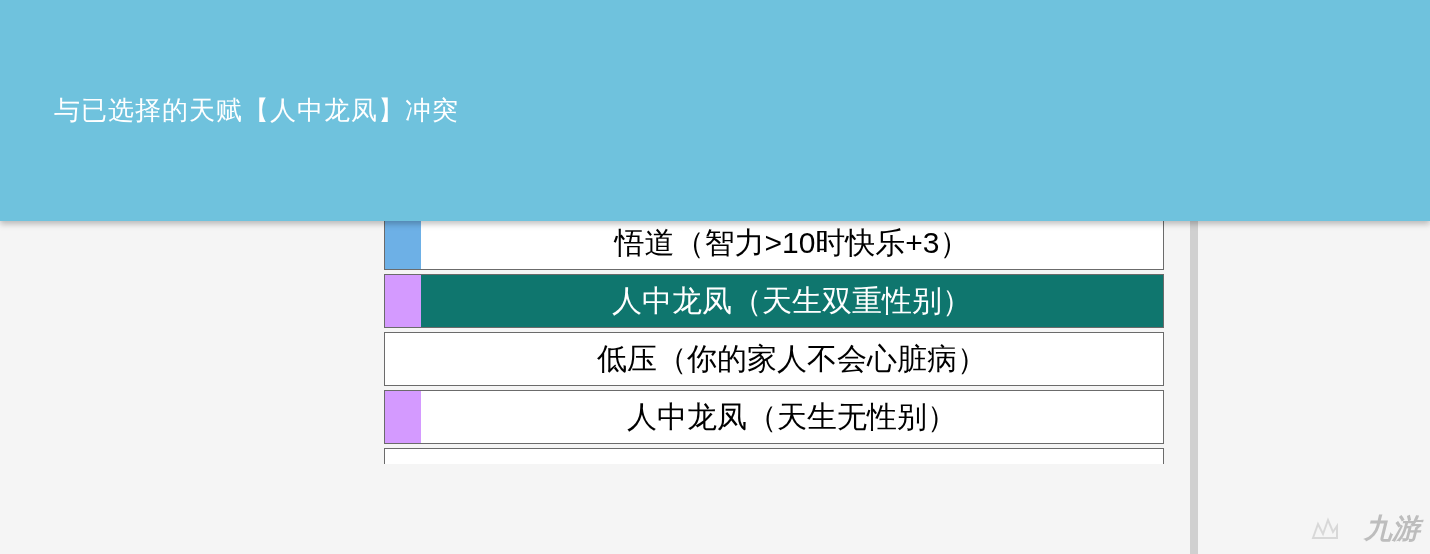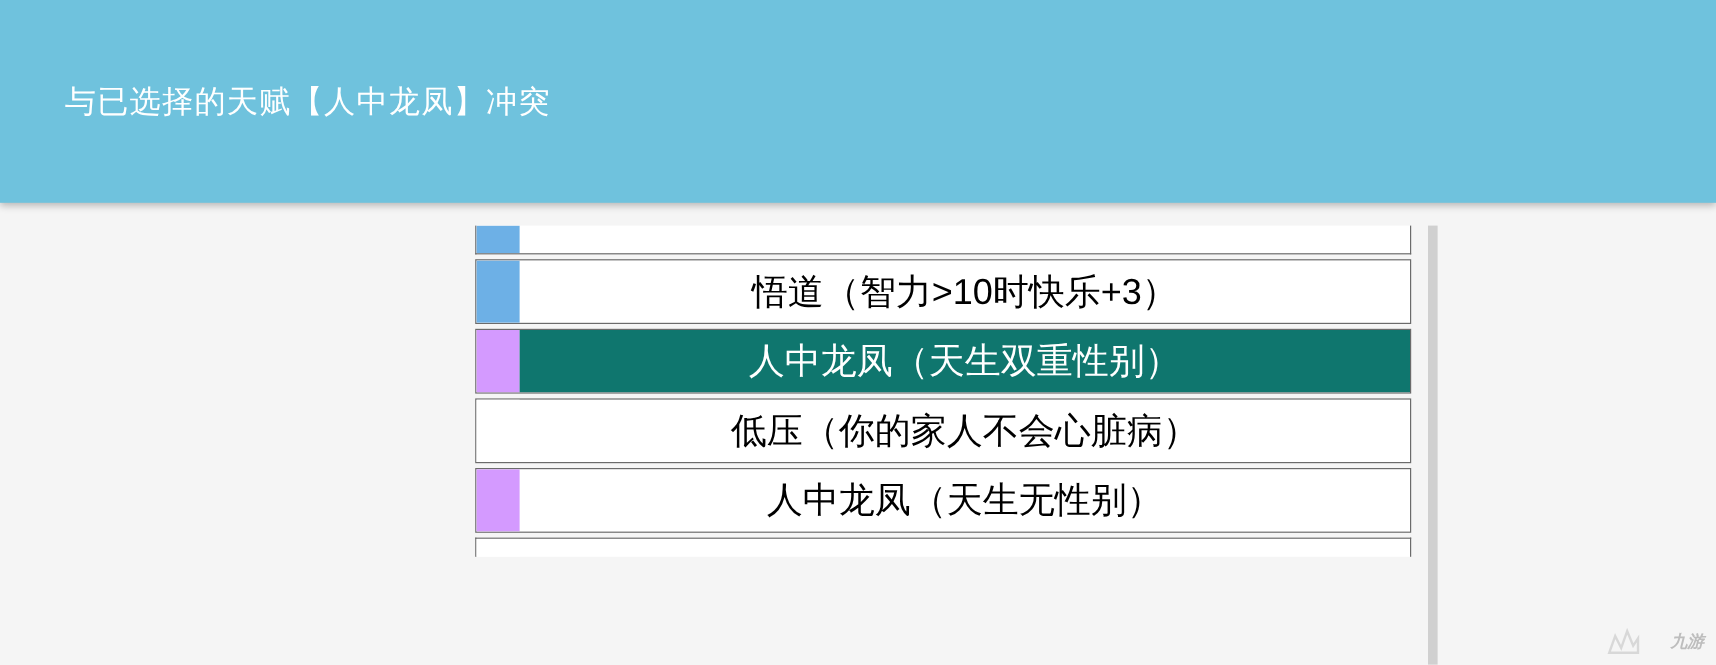--- a/index.html
+++ b/index.html
@@ -13,38 +13,38 @@
       background: #f5f5f5;
       font-family: "Microsoft YaHei", sans-serif;
       position: relative;
       overflow: hidden;
     }
     .banner {
       position: absolute;
       top: 0;
       left: 0;
       width: 100%;
-      height: 169px;
+      height: 221px;
       background: #6fc2dd;
       box-shadow: 0 3px 6px rgba(0,0,0,0.25);
       display: flex;
       align-items: center;
       padding-left: 54px;
       z-index: 10;
     }
     .banner-text {
       color: #ffffff;
       font-size: 26px;
       font-weight: 400;
       letter-spacing: 1px;
     }
     .list-container {
       position: absolute;
       top: 188px;
-      left: 396px;
+      left: 384px;
       width: 780px;
     }
     .list-row {
       display: flex;
       align-items: stretch;
       height: 54px;
       margin-bottom: 4px;
       border: 1px solid #6b6b6b;
       background: #ffffff;
       overflow: hidden;
@@ -90,21 +90,21 @@
       top: 188px;
       right: 232px;
       width: 8px;
       height: 366px;
       background: #d0d0d0;
     }
     .watermark {
       position: absolute;
       bottom: 6px;
       right: 10px;
-      font-size: 14px;
+      font-size: 28px;
       color: #bdbdbd;
       font-weight: bold;
       font-style: italic;
       display: flex;
       align-items: center;
       gap: 24px;
     }
     .watermark-icon {
       width: 30px;
       height: 26px;

